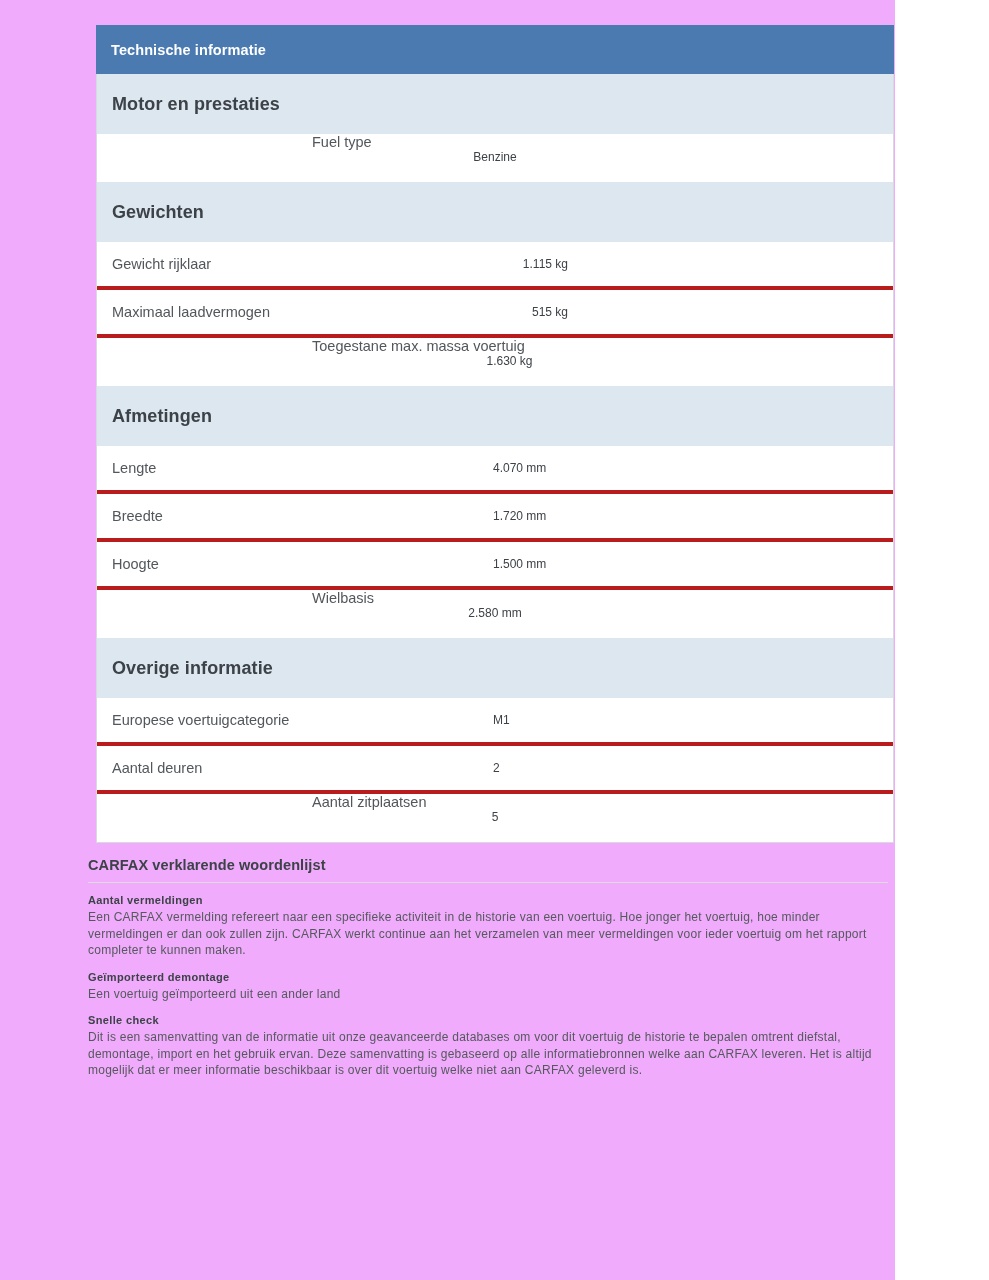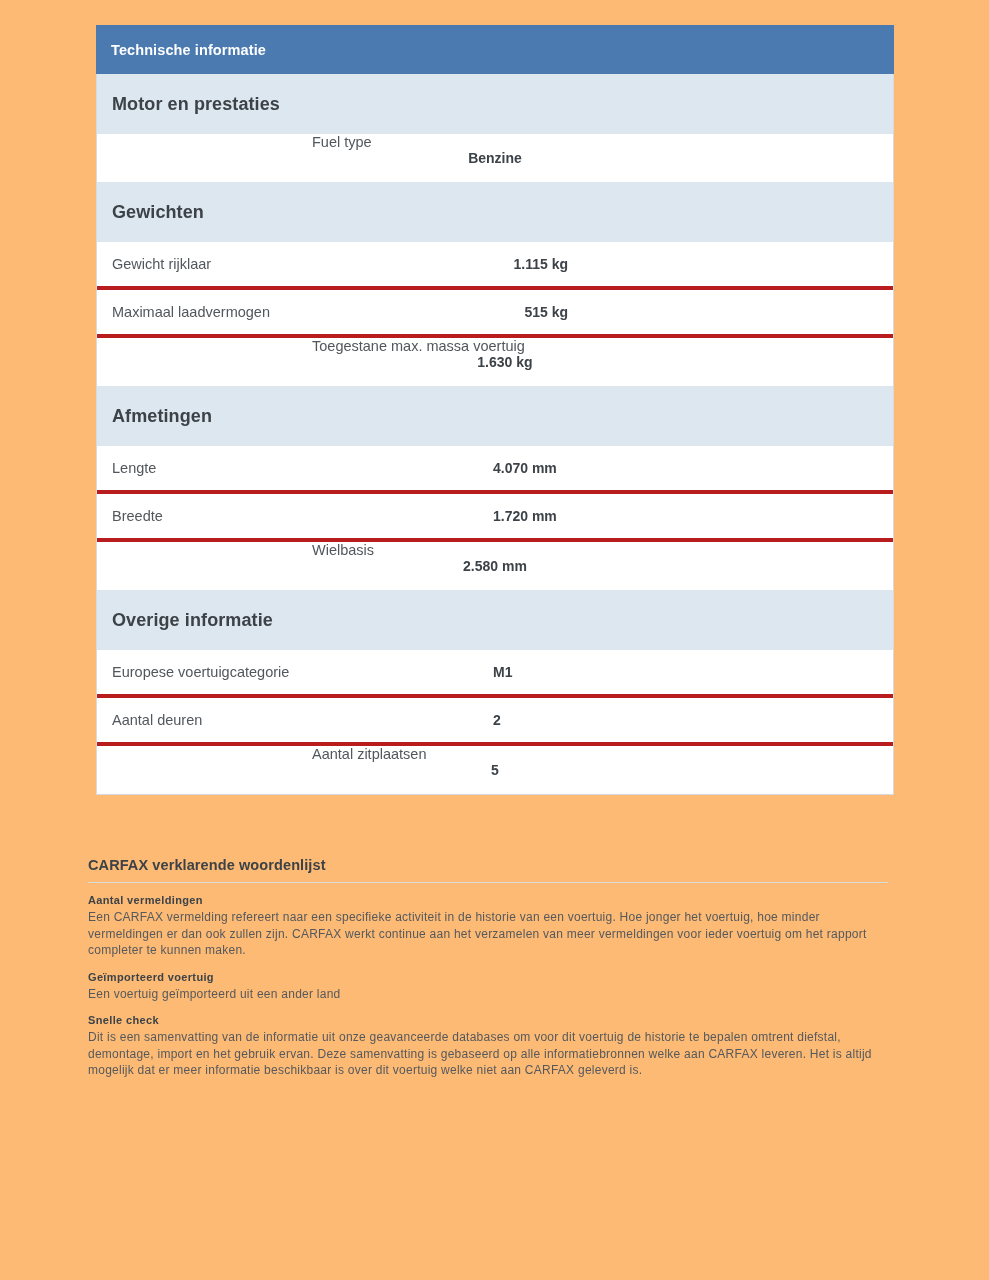--- a/index.html
+++ b/index.html
@@ -12,23 +12,23 @@
     width: 989px;
     height: 1280px;
     font-family: "Liberation Sans", sans-serif;
     color: #3c4043;
     -webkit-font-smoothing: antialiased;
     overflow: hidden;
   }
 
   .page {
     position: relative;
-    width: 989px;
+    width: 895px;
     height: 1280px;
-    background: #fdba74;
+    background: #f0abfc;
   }
 
   
   .tech-panel {
     position: absolute;
     left: 96px;
     top: 25px;
     width: 798px;
   }
 
@@ -85,22 +85,22 @@
   }
   .spec-label {
     width: 396px;
     padding-left: 15px;
     box-sizing: border-box;
     font-size: 14.5px;
     color: #52575c;
     font-weight: normal;
   }
   .spec-value {
-    font-size: 14px;
-    font-weight: bold;
+    font-size: 12px;
+    font-weight: normal;
     color: #3c4247;
     padding-left: 0;
   }
   .spec-value.numeric {
     width: 75px;
     text-align: right;
   }
 
   
   .glossary {
@@ -175,20 +175,24 @@
         <div class="section-head">
           <span class="section-head-label">Afmetingen</span>
         </div>
         <div class="spec-row">
           <div class="spec-label">Lengte</div>
           <div class="spec-value">4.070 mm</div>
         </div>
         <div class="spec-row">
           <div class="spec-label">Breedte</div>
           <div class="spec-value">1.720 mm</div>
+        </div>
+        <div class="spec-row">
+          <div class="spec-label">Hoogte</div>
+          <div class="spec-value">1.500 mm</div>
         </div>
         <div class="spec-row last-in-group">
           <div class="spec-label">Wielbasis</div>
           <div class="spec-value">2.580 mm</div>
         </div>
         <div class="section-head">
           <span class="section-head-label">Overige informatie</span>
         </div>
         <div class="spec-row">
           <div class="spec-label">Europese voertuigcategorie</div>
@@ -207,21 +211,21 @@
 
   <section class="glossary">
     <div class="glossary-title">CARFAX verklarende woordenlijst</div>
     <div class="glossary-rule"></div>
     <div id="glossary-entries">
         <div class="gl-entry">
           <div class="gl-term">Aantal vermeldingen</div>
           <div class="gl-def">Een CARFAX vermelding refereert naar een specifieke activiteit in de historie van een voertuig. Hoe jonger het voertuig, hoe minder vermeldingen er dan ook zullen zijn. CARFAX werkt continue aan het verzamelen van meer vermeldingen voor ieder voertuig om het rapport completer te kunnen maken.</div>
         </div>
         <div class="gl-entry">
-          <div class="gl-term">Geïmporteerd voertuig</div>
+          <div class="gl-term">Geïmporteerd demontage</div>
           <div class="gl-def">Een voertuig geïmporteerd uit een ander land</div>
         </div>
         <div class="gl-entry">
           <div class="gl-term">Snelle check</div>
           <div class="gl-def">Dit is een samenvatting van de informatie uit onze geavanceerde databases om voor dit voertuig de historie te bepalen omtrent diefstal, demontage, import en het gebruik ervan. Deze samenvatting is gebaseerd op alle informatiebronnen welke aan CARFAX leveren. Het is altijd mogelijk dat er meer informatie beschikbaar is over dit voertuig welke niet aan CARFAX geleverd is.</div>
         </div>
       </div>
   </section>
 
 </div>

